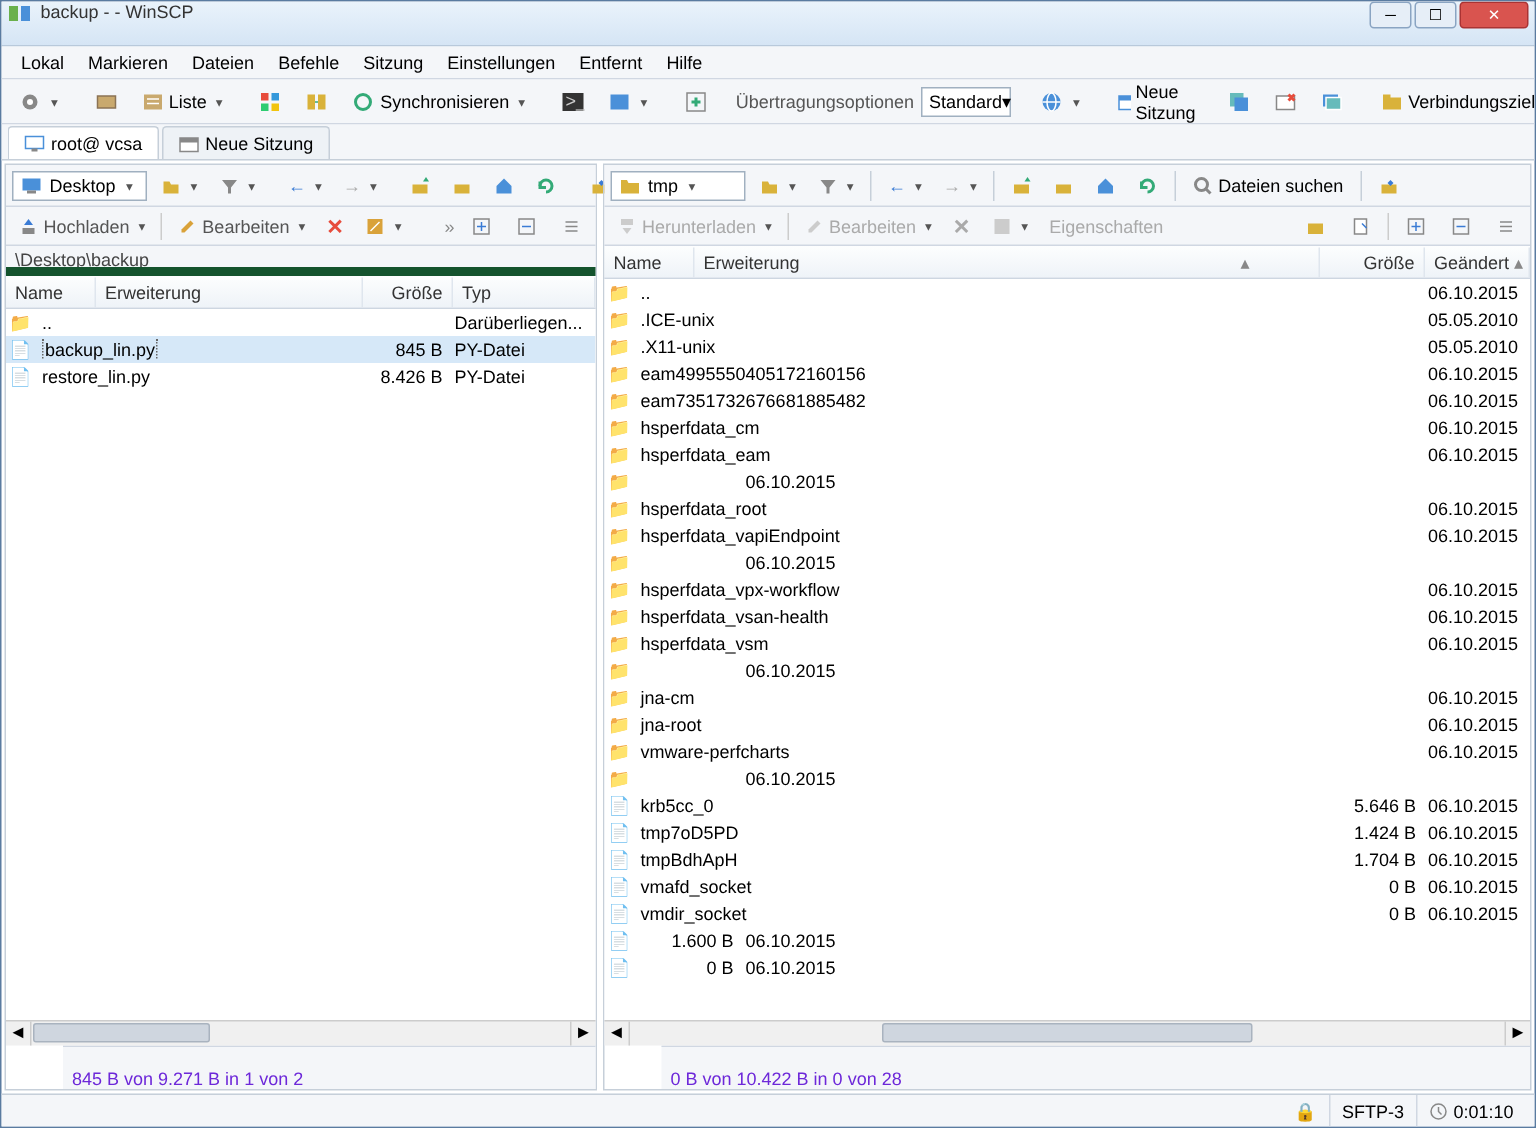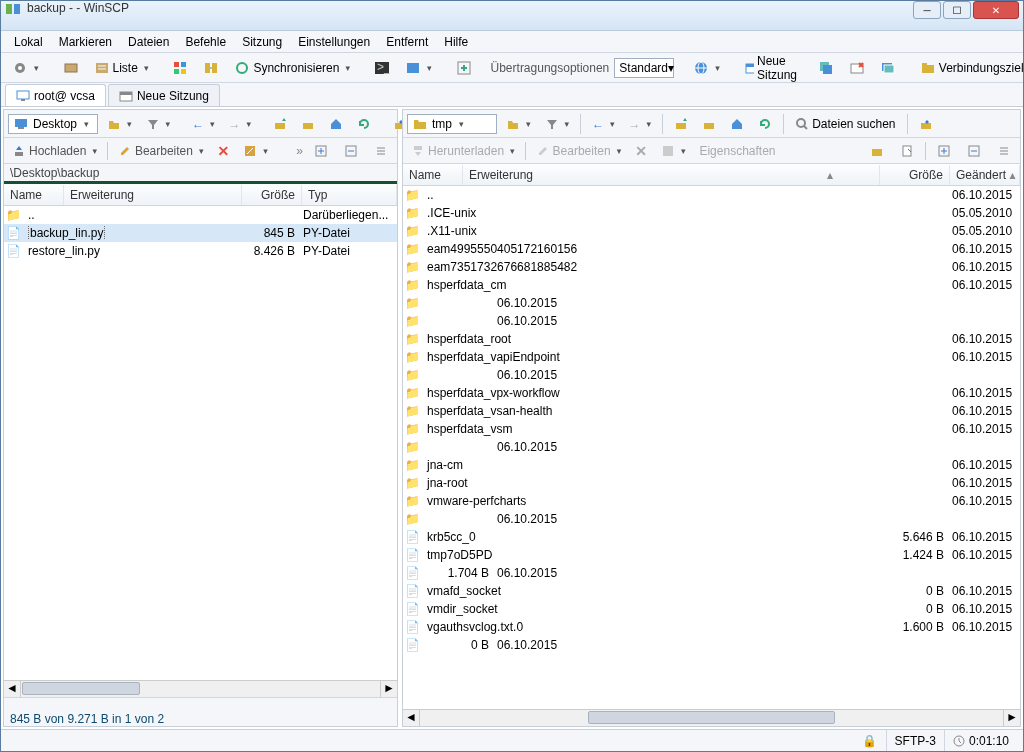--- a/index.html
+++ b/index.html
@@ -21,36 +21,36 @@
 .tab { height:22px; border:1px solid #c6cfd9; border-bottom:none; background:#fff; padding:2px 10px; display:flex; align-items:center; gap:4px; border-radius:3px 3px 0 0; margin-right:2px; }
 .tab.inactive { background:#eef2f6; }
 .panes { flex:1; display:flex; min-height:0; }
 .pane { display:flex; flex-direction:column; border:1px solid #c6cfd9; margin:2px; min-width:0; }
 .pane.left { width:395px; }
 .pane.right { flex:1; }
 .navrow { height:28px; background:#f4f6f9; display:flex; align-items:center; padding:2px 4px; gap:4px; border-bottom:1px solid #d0d7e2; }
 .drivebox { border:1px solid #a0b0c0; background:#fff; height:20px; padding:1px 4px; display:flex; align-items:center; gap:4px; min-width:90px; }
 .actrow { height:26px; background:#f4f6f9; display:flex; align-items:center; padding:2px 4px; gap:6px; border-bottom:1px solid #d0d7e2; }
 .actbtn { display:flex; align-items:center; gap:3px; padding:1px 4px; color:#555; }
-.pathbar { height:20px; background:#f4f6f9; padding:2px 6px; color:#444; border-bottom:3px solid #14532d; white-space:nowrap; overflow:hidden; }
+.pathbar { height:20px; background:#f4f6f9; padding:2px 6px; color:#444; border-bottom:6px solid #14532d; white-space:nowrap; overflow:hidden; }
 .listhdr { height:22px; background:linear-gradient(#fdfefe,#eef3f8); border-bottom:1px solid #cdd6e1; display:flex; align-items:center; }
 .listhdr .col { padding:3px 6px; border-right:1px solid #dfe6ee; color:#333; white-space:nowrap; overflow:hidden; }
 .filelist { flex:1; overflow:auto; background:#fff; }
 .row { height:18px; display:flex; align-items:center; padding:0 2px; }
 .row.sel { background:#d6e8f8; }
 .row .cell { padding:0 4px; white-space:nowrap; overflow:hidden; }
 .fico { width:16px; height:16px; margin-right:2px; display:inline-flex; align-items:center; justify-content:center; }
 .fold { color:#d9b23a; }
 .file { color:#888; }
 .hscroll { height:17px; background:#f0f0f0; border-top:1px solid #ccc; position:relative; display:flex; }
 .hscroll .thumb { height:13px; background:#cfd6df; border:1px solid #a9b3bf; border-radius:2px; margin:1px; width:30%; }
 .statusbar { height:22px; background:#f4f6f9; border-top:1px solid #c6cfd9; display:flex; align-items:center; padding:0 6px; }
 .statusbar .cell { padding:0 8px; border-right:1px solid #d0d7e2; height:100%; display:flex; align-items:center; }
 .statusbar .cell:last-child{border:none;}
-.statuspane{height:20px;background:#f4f6f9;padding:14px 6px;color:#0c4a6e;border-top:1px solid #d0d7e2;}
+.statuspane{height:20px;background:#f4f6f9;padding:14px 6px;color:#6d28d9;border-top:1px solid #d0d7e2;margin-left:38px;}
 svg{display:block;}
 .darrow::after{content:"▾";font-size:9px;margin-left:3px;color:#555;}
 .lock{color:#d6a323;}
 .disabled{color:#aaa}
 .col-grow{flex:1;}
 .ra{ text-align:right; justify-content:flex-end;}
 </style>
 </head>
 <body>
 
@@ -507,20 +507,21 @@
             <span class="cell" style="width:70px">06.10.2015</span>
           </div>
           <div class="row">
             <span class="fico fold">📁</span>
             <span class="cell col-grow">hsperfdata_cm</span>
             <span class="cell ra" style="width:70px;display:inline-block"></span>
             <span class="cell" style="width:70px">06.10.2015</span>
           </div>
           <div class="row">
             <span class="fico fold">📁</span>
+            <span class="cell col-grow">hsperfdata_eam</span>
             <span class="cell ra" style="width:70px;display:inline-block"></span>
             <span class="cell" style="width:70px">06.10.2015</span>
           </div>
           <div class="row">
             <span class="fico fold">📁</span>
             <span class="cell ra" style="width:70px;display:inline-block"></span>
             <span class="cell" style="width:70px">06.10.2015</span>
           </div>
           <div class="row">
             <span class="fico fold">📁</span>
@@ -592,55 +593,56 @@
             <span class="cell" style="width:70px">06.10.2015</span>
           </div>
           <div class="row">
             <span class="fico file">📄</span>
             <span class="cell col-grow">tmp7oD5PD</span>
             <span class="cell ra" style="width:70px;display:inline-block">1.424 B</span>
             <span class="cell" style="width:70px">06.10.2015</span>
           </div>
           <div class="row">
             <span class="fico file">📄</span>
+            <span class="cell col-grow">tmpBdhApH</span>
             <span class="cell ra" style="width:70px;display:inline-block">1.704 B</span>
             <span class="cell" style="width:70px">06.10.2015</span>
           </div>
           <div class="row">
             <span class="fico file">📄</span>
             <span class="cell col-grow">vmafd_socket</span>
             <span class="cell ra" style="width:70px;display:inline-block">0 B</span>
             <span class="cell" style="width:70px">06.10.2015</span>
           </div>
           <div class="row">
             <span class="fico file">📄</span>
             <span class="cell col-grow">vmdir_socket</span>
             <span class="cell ra" style="width:70px;display:inline-block">0 B</span>
             <span class="cell" style="width:70px">06.10.2015</span>
           </div>
           <div class="row">
             <span class="fico file">📄</span>
-            <span class="cell col-grow">vgauthsvclog.txt.0</span>
             <span class="cell ra" style="width:70px;display:inline-block">1.600 B</span>
             <span class="cell" style="width:70px">06.10.2015</span>
           </div>
           <div class="row">
             <span class="fico file">📄</span>
             <span class="cell ra" style="width:70px;display:inline-block">0 B</span>
             <span class="cell" style="width:70px">06.10.2015</span>
           </div>
         </div>
     </div>
     <div class="hscroll">
         <div style="width:17px;border-right:1px solid #ccc;text-align:center">◄</div>
         <div style="flex:1"></div>
         <div class="thumb" style="width:40%"></div>
         <div style="flex:1"></div>
         <div style="width:17px;border-left:1px solid #ccc;text-align:center">►</div>
       </div>
+    <div class="statuspane">0 B von 10.422 B in 0 von 28</div>
   </div>
 </div>
 
 <div class="statusbar">
   <div style="flex:1"></div>
   <div class="cell lock">🔒</div>
   <div class="cell">SFTP-3</div>
   <div class="cell">
       <svg width="12" height="12" style="margin-right:4px">
         <circle cx="6" cy="6" r="5" fill="none" stroke="#888"></circle>

